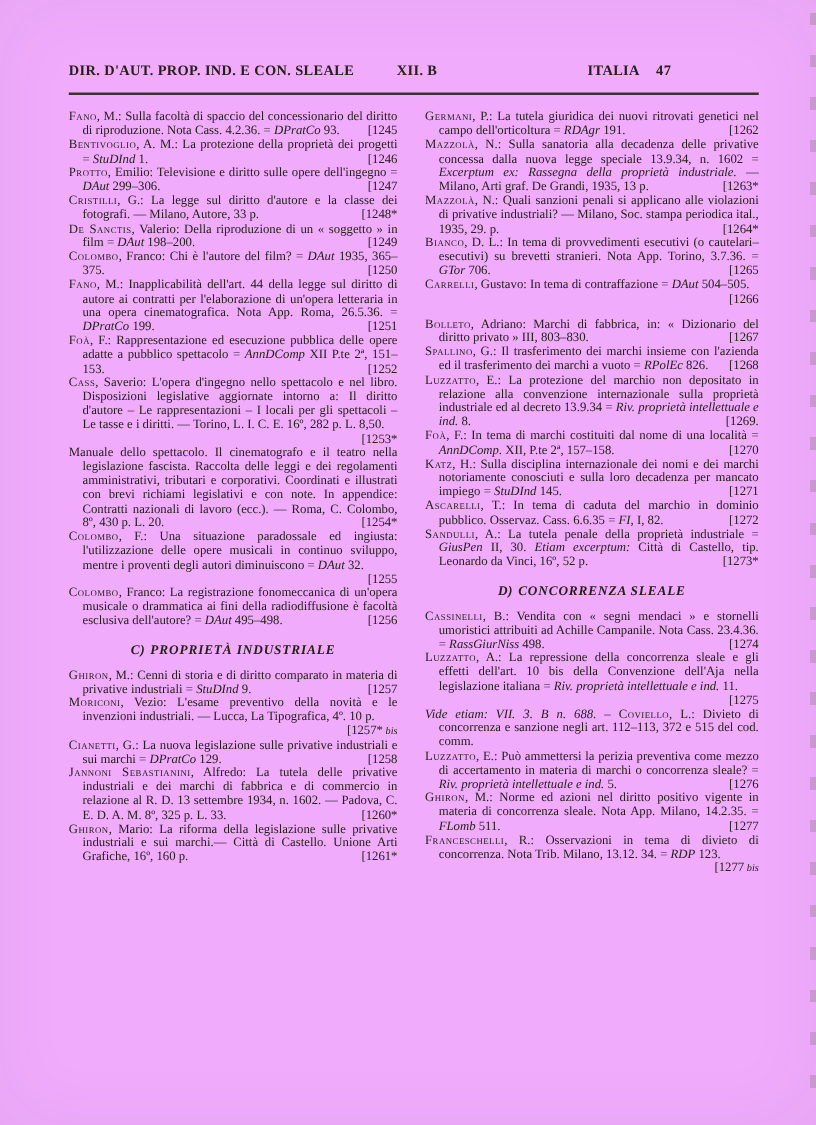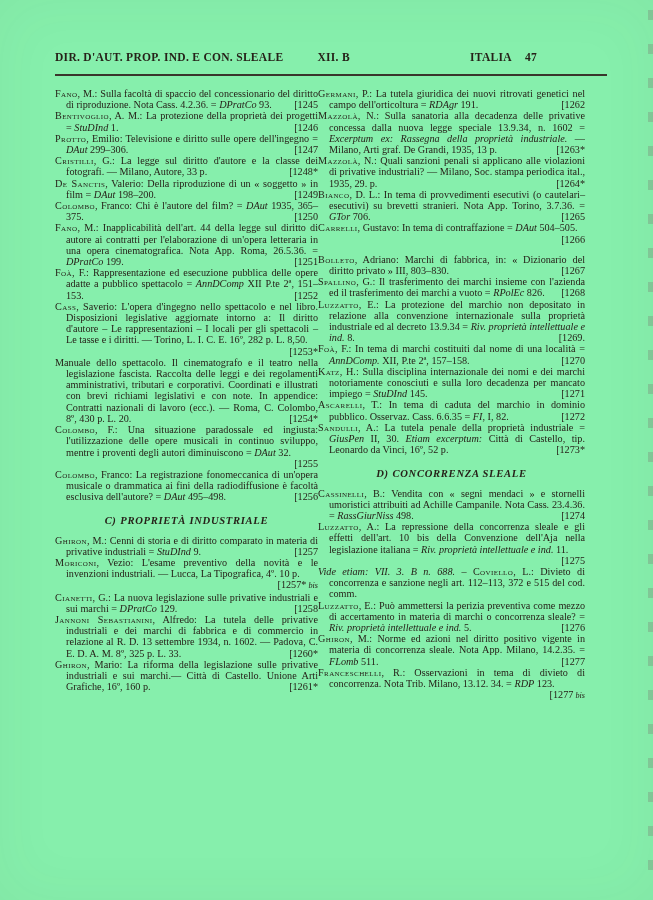--- a/index.html
+++ b/index.html
@@ -1,41 +1,41 @@
 <!DOCTYPE html>
 <html><head>
 <meta charset="utf-8">
 <style>
   html, body { margin:0; padding:0; background:#e9e7e2; }
   .page {
     position:relative;
     width:653px; height:900px;
     margin:0 auto;
-    background:#86efac;
+    background:#f0abfc;
     box-shadow: inset 0 0 60px rgba(80,70,50,0.05);
     overflow:hidden;
     font-family:"Liberation Serif","DejaVu Serif",serif;
     color:#262219;
   }
   .header {
     position:absolute; left:55px; right:46px; top:51px;
     display:flex; align-items:baseline;
     font-size:11.5px; font-weight:bold; letter-spacing:0.3px;
     white-space:nowrap;
   }
   .h-mid   { margin-left:34px; }
   .h-right { margin-left:auto; }
   .h-page  { margin-left:13px; margin-right:70px; }
   .rule {
     position:absolute; left:55px; right:46px; top:74px;
     height:2px; background:#3a352c;
   }
   .columns {
     position:absolute; left:55px; right:46px; top:88px;
-    display:flex; 
+    display:flex; gap:22px;
   }
   .col-left  { width:263px; }
   .col-right { width:267px; }
   .entry {
     margin:0;
     font-size:10.2px; line-height:11.2px;
     text-align:justify;
     padding-left:11px; text-indent:-11px;
   }
   .entry::after { content:""; display:block; clear:both; }

